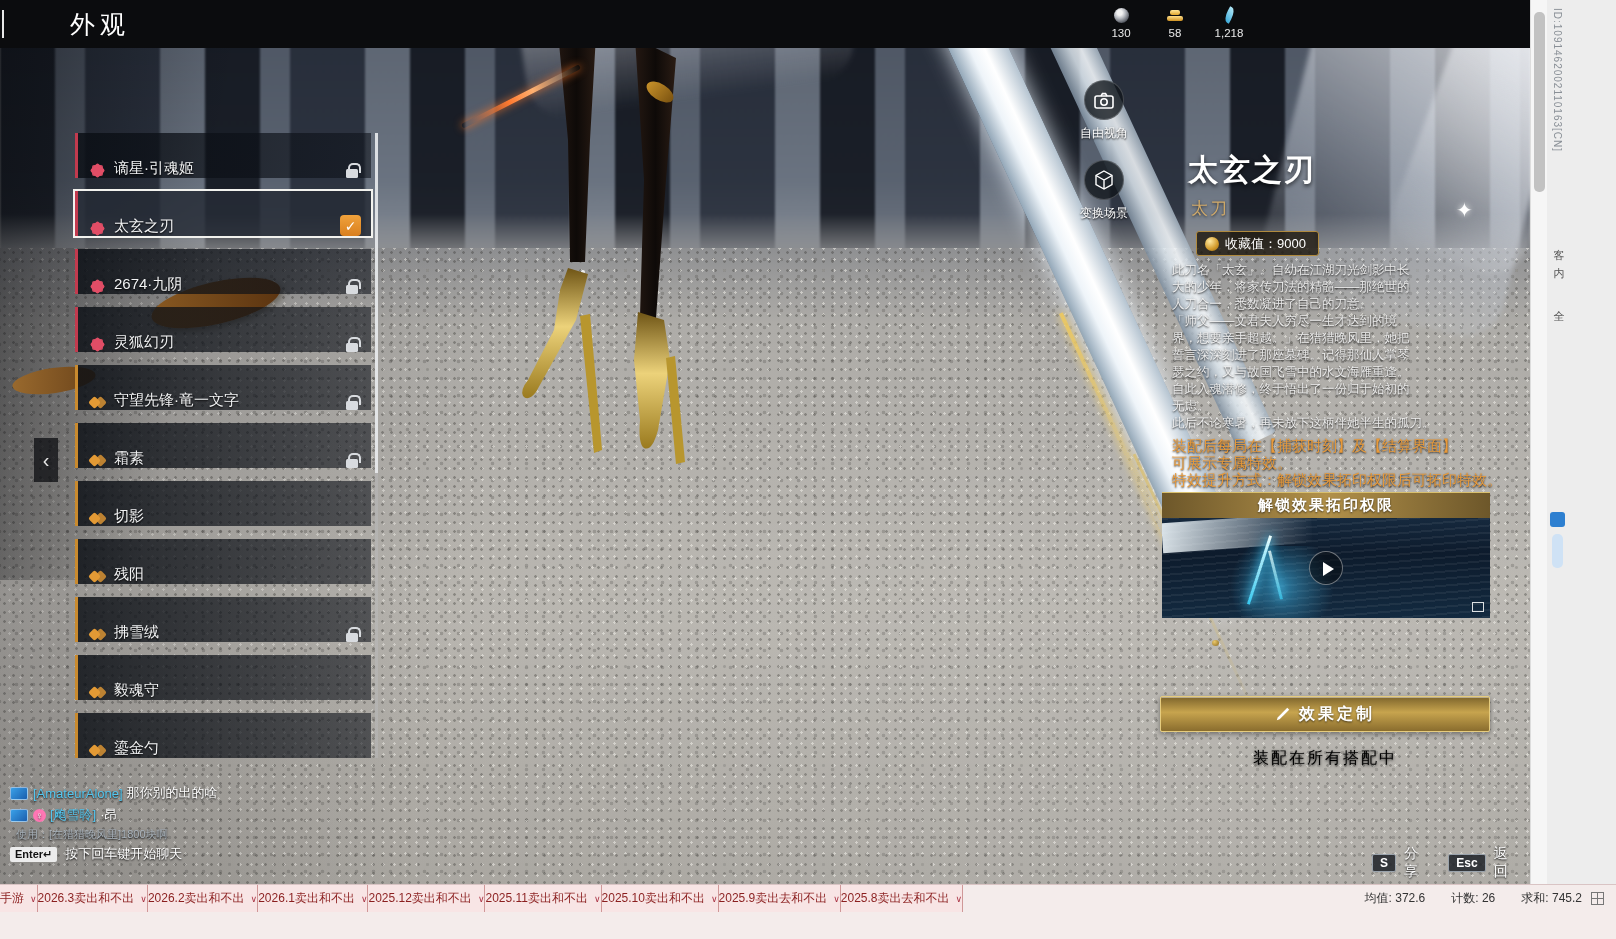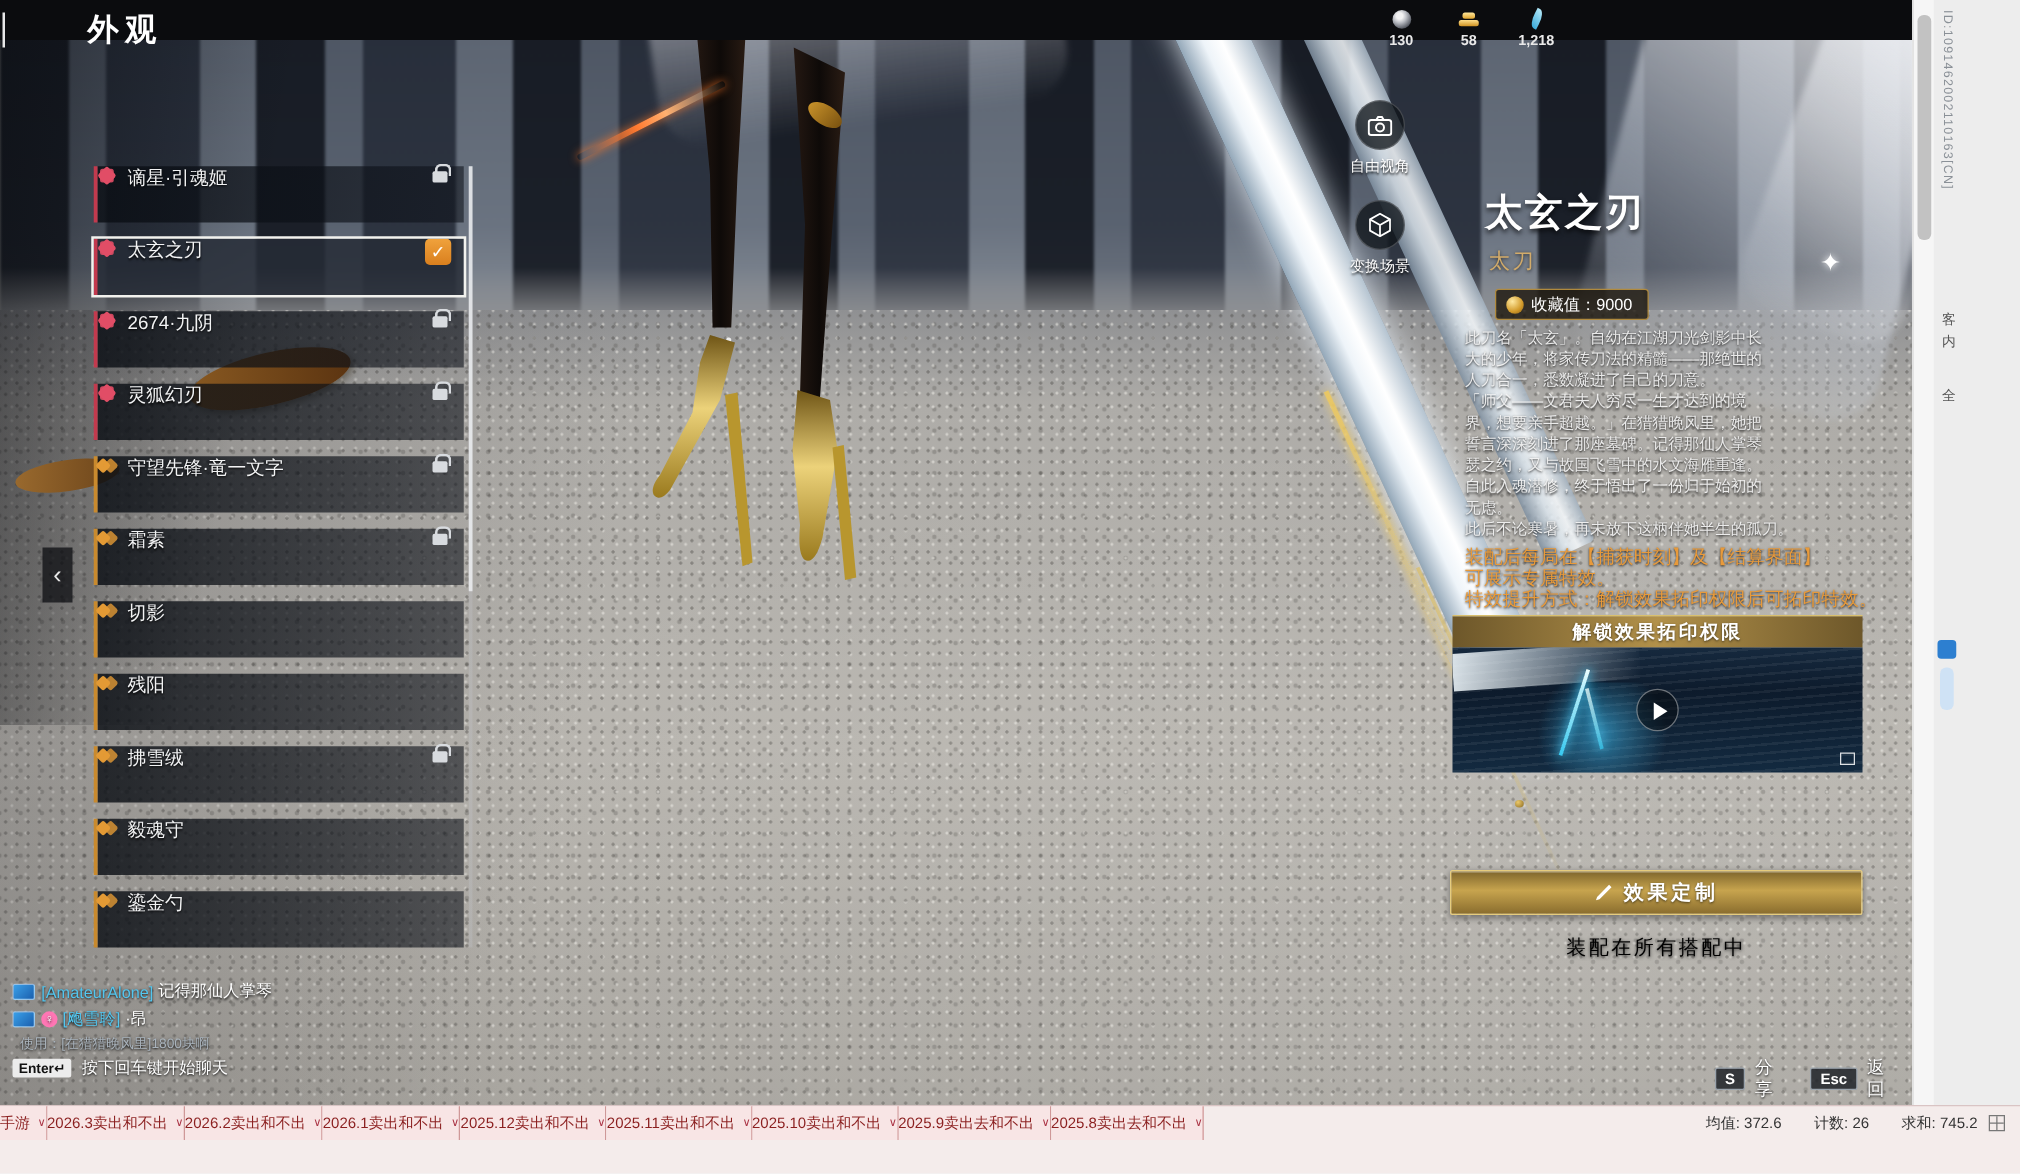--- a/index.html
+++ b/index.html
@@ -59,40 +59,40 @@
   .leaf-tiny { left:645px; top:84px; width:30px; height:16px; transform:rotate(32deg);
     background:linear-gradient(100deg,#c8922a,#7a5210); }
   .streak { position:absolute; left:455px; top:94px; width:132px; height:5px; transform:rotate(-27deg); border-radius:3px;
     background:linear-gradient(90deg, rgba(255,120,40,0), #ff7a30 40%, #ffb070 60%, rgba(255,120,40,0));
     box-shadow:0 0 8px rgba(255,120,40,.8); }
   .gold-dot { position:absolute; border-radius:50%; background:radial-gradient(circle at 35% 30%,#ecc96a,#8a6a20); }
   .gdot1 { left:1212px; top:640px; width:7px; height:6px; }
   .gdot2 { left:1250px; top:702px; width:6px; height:5px; }
 
   
-  .topbar { position:absolute; left:0; top:0; width:1530px; height:32px; background:#0b0c0e; z-index:30;font-weight:bold; }
+  .topbar { position:absolute; left:0; top:0; width:1530px; height:48px; background:#0b0c0e; z-index:30; }
   .topbar::before { content:""; position:absolute; left:2px; top:10px; width:2px; height:28px; background:#e8e8e8; }
   .app-title { position:absolute; left:70px; top:0; line-height:48px; font-size:25px; color:#fff; letter-spacing:5px; }
   .currencies { position:absolute; left:1094px; top:5px; display:flex; }
   .cur { width:54px; text-align:center; }
   .cur .ic { height:20px; display:flex; justify-content:center; align-items:center; }
   .cur .val { font-size:11.5px; color:#e9e9e9; margin-top:2px; }
   .orb-ic { width:15px; height:15px; border-radius:50%;
     background:radial-gradient(circle at 38% 32%, #f2f2f2 0 18%, #b9bcc2 40%, #484c55 78%); }
   .ingot-ic { width:18px; height:13px; position:relative; }
   .ingot-ic::before { content:""; position:absolute; left:4px; top:1px; width:10px; height:5px; border-radius:2px;
     background:linear-gradient(#ffe79a,#e0a52e); }
   .ingot-ic::after { content:""; position:absolute; left:1px; top:7px; width:16px; height:5px; border-radius:2px;
     background:linear-gradient(#ffdf8a,#cf9222); }
   .feather-ic { width:7px; height:16px; border-radius:0 70% 0 70%; transform:rotate(28deg);
     background:linear-gradient(200deg,#bfeffb,#2ea3d6); }
 
   
-  .row { position:absolute; left:75px; width:296px; height:45px; display:flex; align-items:flex-start;
-    border-left:3px solid #888; z-index:20; cursor:default;
+  .row { position:absolute; left:75px; width:296px; height:45px; display:flex; align-items:flex-end;
+    padding-left:12px; border-left:3px solid #888; z-index:20; cursor:default;
     background:linear-gradient(90deg, rgba(10,14,20,.82), rgba(14,18,26,.58)); }
   .row.red { border-left-color:#c23a4e; }
   .row.orange { border-left-color:#c98a2e; }
   .row.selected { outline:2px solid #f2f2ee; background:rgba(38,44,54,.85); }
   .row-label { color:#f2f3f4; font-size:15px; text-shadow:0 1px 2px #000; white-space:nowrap; overflow:hidden; }
   .tier-icon { width:15px; height:15px; position:relative; flex:none; margin-right:9px; }
   .tier-icon i { position:absolute; left:2px; top:2px; width:11px; height:11px; background:#e14e66; transform:rotate(45deg); border-radius:2px; }
   .tier-icon i.r { transform:rotate(0deg); opacity:.9; }
   .row.orange .tier-icon i { background:#e39a35; width:9px; height:9px; left:0; top:3px; }
   .row.orange .tier-icon i.r { left:6px; transform:rotate(45deg); opacity:.8; }
@@ -419,21 +419,21 @@
           <path d="M2 16l3.2-1L16 4.2l-2.2-2.2L3 13z" fill="#fff"></path>
         </svg>
       <span>效果定制</span>
     </div>
     <div class="equip-status">装配在所有搭配中</div>
     <div class="sparkle"></div>
 
     <div class="chat-line chat1">
       <span class="cbadge"></span>
       <span class="chat-name">[AmateurAlone]</span>
-      <span class="chat-text">记得那仙人掌琴</span>
+      <span class="chat-text">那你别的出的啥</span>
     </div>
     <div class="chat-line chat2">
       <span class="cbadge"></span>
       <span class="fem"></span>
       <span class="chat-name">[飑雪聆]</span>
       <span class="chat-text">·昂</span>
     </div>
     <div class="chat-sys">使用：[在猎猎晚风里]1800块啊</div>
     <div class="chat-hint">
       <span class="enterkey">Enter↵</span>

